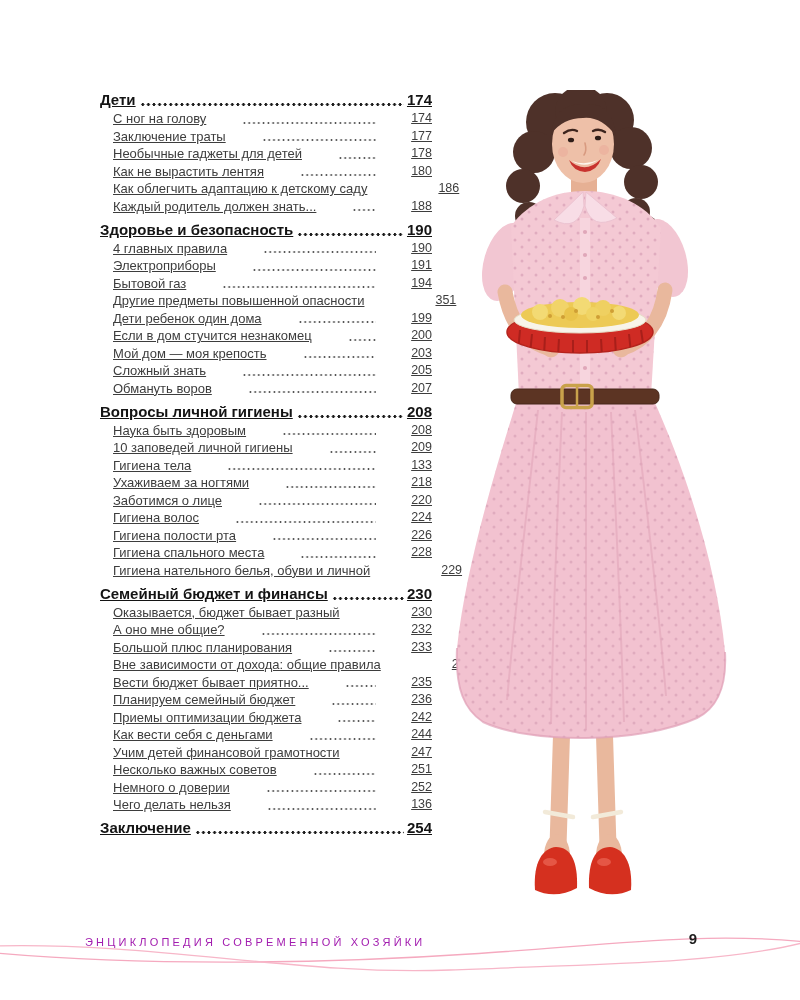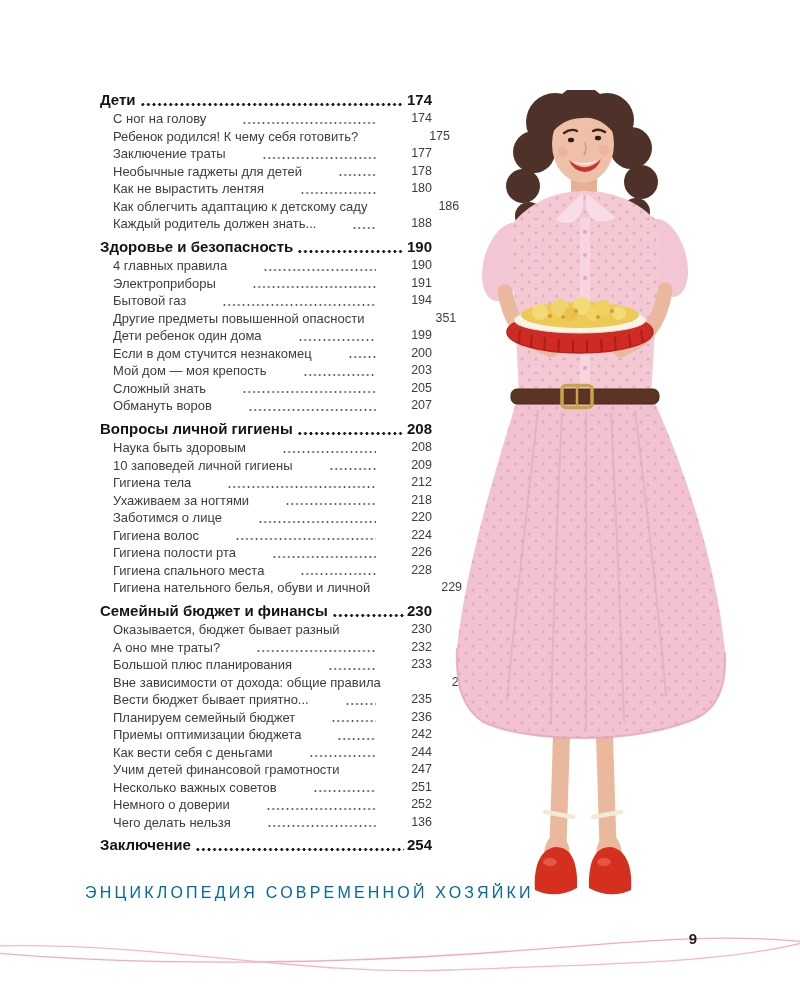--- a/index.html
+++ b/index.html
@@ -2,66 +2,61 @@
 <html><head>
 <meta charset="utf-8">
 <style>
   html,body{margin:0;padding:0;background:#fff;}
   .sheet{
     position:relative;width:800px;height:1000px;background:#fff;overflow:hidden;
     font-family:"Liberation Sans", sans-serif;
   }
   
   .toc{position:absolute;left:100px;top:86px;width:332px;}
-  .row{display:flex;align-items:flex-start;height:17.5px;line-height:17.5px;}
+  .row{display:flex;align-items:flex-start;height:17.5px;line-height:17.5px;text-decoration:underline;}
   .row .t{white-space:nowrap;}
   .row .leader{flex:1;align-self:stretch;margin:0 3px 0 4px;
     background-image:radial-gradient(circle,#4d4d4d 0.9px,transparent 1.15px);
     background-size:4.8px 4px;background-repeat:repeat-x;
     background-position:left 0 bottom 3px;}
   .row .p{white-space:nowrap;}
   .row.item{font-size:13px;color:#3d3d3d;padding-left:13px;gap:32px;}
   .row.item .p{font-size:12.5px;color:#3d3d3d;}
   .row.head{height:20px;line-height:20px;margin-top:4.4px;
     font-size:15px;font-weight:bold;color:#141414;}
   .row.head .leader{
     background-image:radial-gradient(circle,#1b1b1b 1.35px,transparent 1.55px);
     background-size:5.6px 5px;background-position:left 0 bottom 3px;}
   .row.head .p{font-size:15px;font-weight:bold;color:#141414;}
   
   .figure{position:absolute;left:435px;top:90px;width:320px;height:815px;}
   
   .curves{position:absolute;left:0;top:918px;width:800px;height:80px;}
-  .book-title{position:absolute;left:85px;top:884px;font-size:16px;font-weight:500;
-    letter-spacing:3.2px;color:#0369a1;white-space:nowrap;}
+  .book-title{position:absolute;left:85px;top:936px;font-size:11px;font-weight:500;
+    letter-spacing:3.2px;color:#a21caf;white-space:nowrap;}
   .page-num{position:absolute;left:678px;top:930px;width:30px;text-align:center;
     font-size:15px;font-weight:bold;color:#1d1d1d;}
 </style>
 </head>
 <body>
 
 <div class="sheet">
 
   <div class="toc">
       <div class="row head">
         <span class="t">Дети</span>
         <span class="leader"></span>
         <span class="p">174</span>
       </div>
       <div class="row item">
         <span class="t">С ног на голову</span>
         <span class="leader"></span>
         <span class="p">174</span>
       </div>
       <div class="row item">
-        <span class="t">Ребенок родился! К чему себя готовить?</span>
-        <span class="leader"></span>
-        <span class="p">175</span>
-      </div>
-      <div class="row item">
         <span class="t">Заключение траты</span>
         <span class="leader"></span>
         <span class="p">177</span>
       </div>
       <div class="row item">
         <span class="t">Необычные гаджеты для детей</span>
         <span class="leader"></span>
         <span class="p">178</span>
       </div>
       <div class="row item">
@@ -140,21 +135,21 @@
         <span class="p">208</span>
       </div>
       <div class="row item">
         <span class="t">10 заповедей личной гигиены</span>
         <span class="leader"></span>
         <span class="p">209</span>
       </div>
       <div class="row item">
         <span class="t">Гигиена тела</span>
         <span class="leader"></span>
-        <span class="p">212</span>
+        <span class="p">133</span>
       </div>
       <div class="row item">
         <span class="t">Ухаживаем за ногтями</span>
         <span class="leader"></span>
         <span class="p">218</span>
       </div>
       <div class="row item">
         <span class="t">Заботимся о лице</span>
         <span class="leader"></span>
         <span class="p">220</span>
@@ -183,21 +178,21 @@
         <span class="t">Семейный бюджет и финансы</span>
         <span class="leader"></span>
         <span class="p">230</span>
       </div>
       <div class="row item">
         <span class="t">Оказывается, бюджет бывает разный</span>
         <span class="leader"></span>
         <span class="p">230</span>
       </div>
       <div class="row item">
-        <span class="t">А оно мне траты?</span>
+        <span class="t">А оно мне общие?</span>
         <span class="leader"></span>
         <span class="p">232</span>
       </div>
       <div class="row item">
         <span class="t">Большой плюс планирования</span>
         <span class="leader"></span>
         <span class="p">233</span>
       </div>
       <div class="row item">
         <span class="t">Вне зависимости от дохода: общие правила</span>

